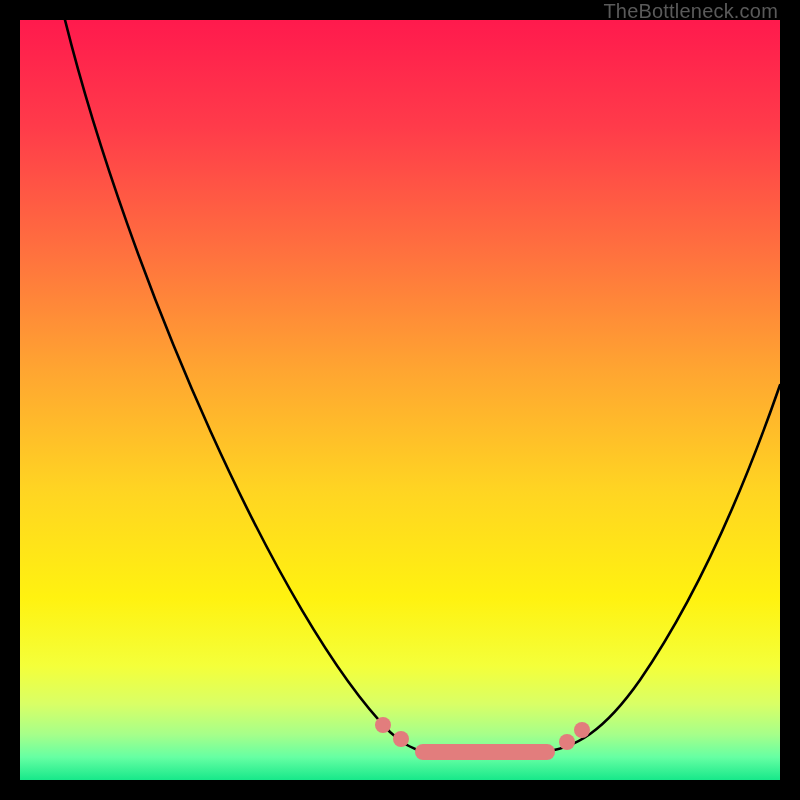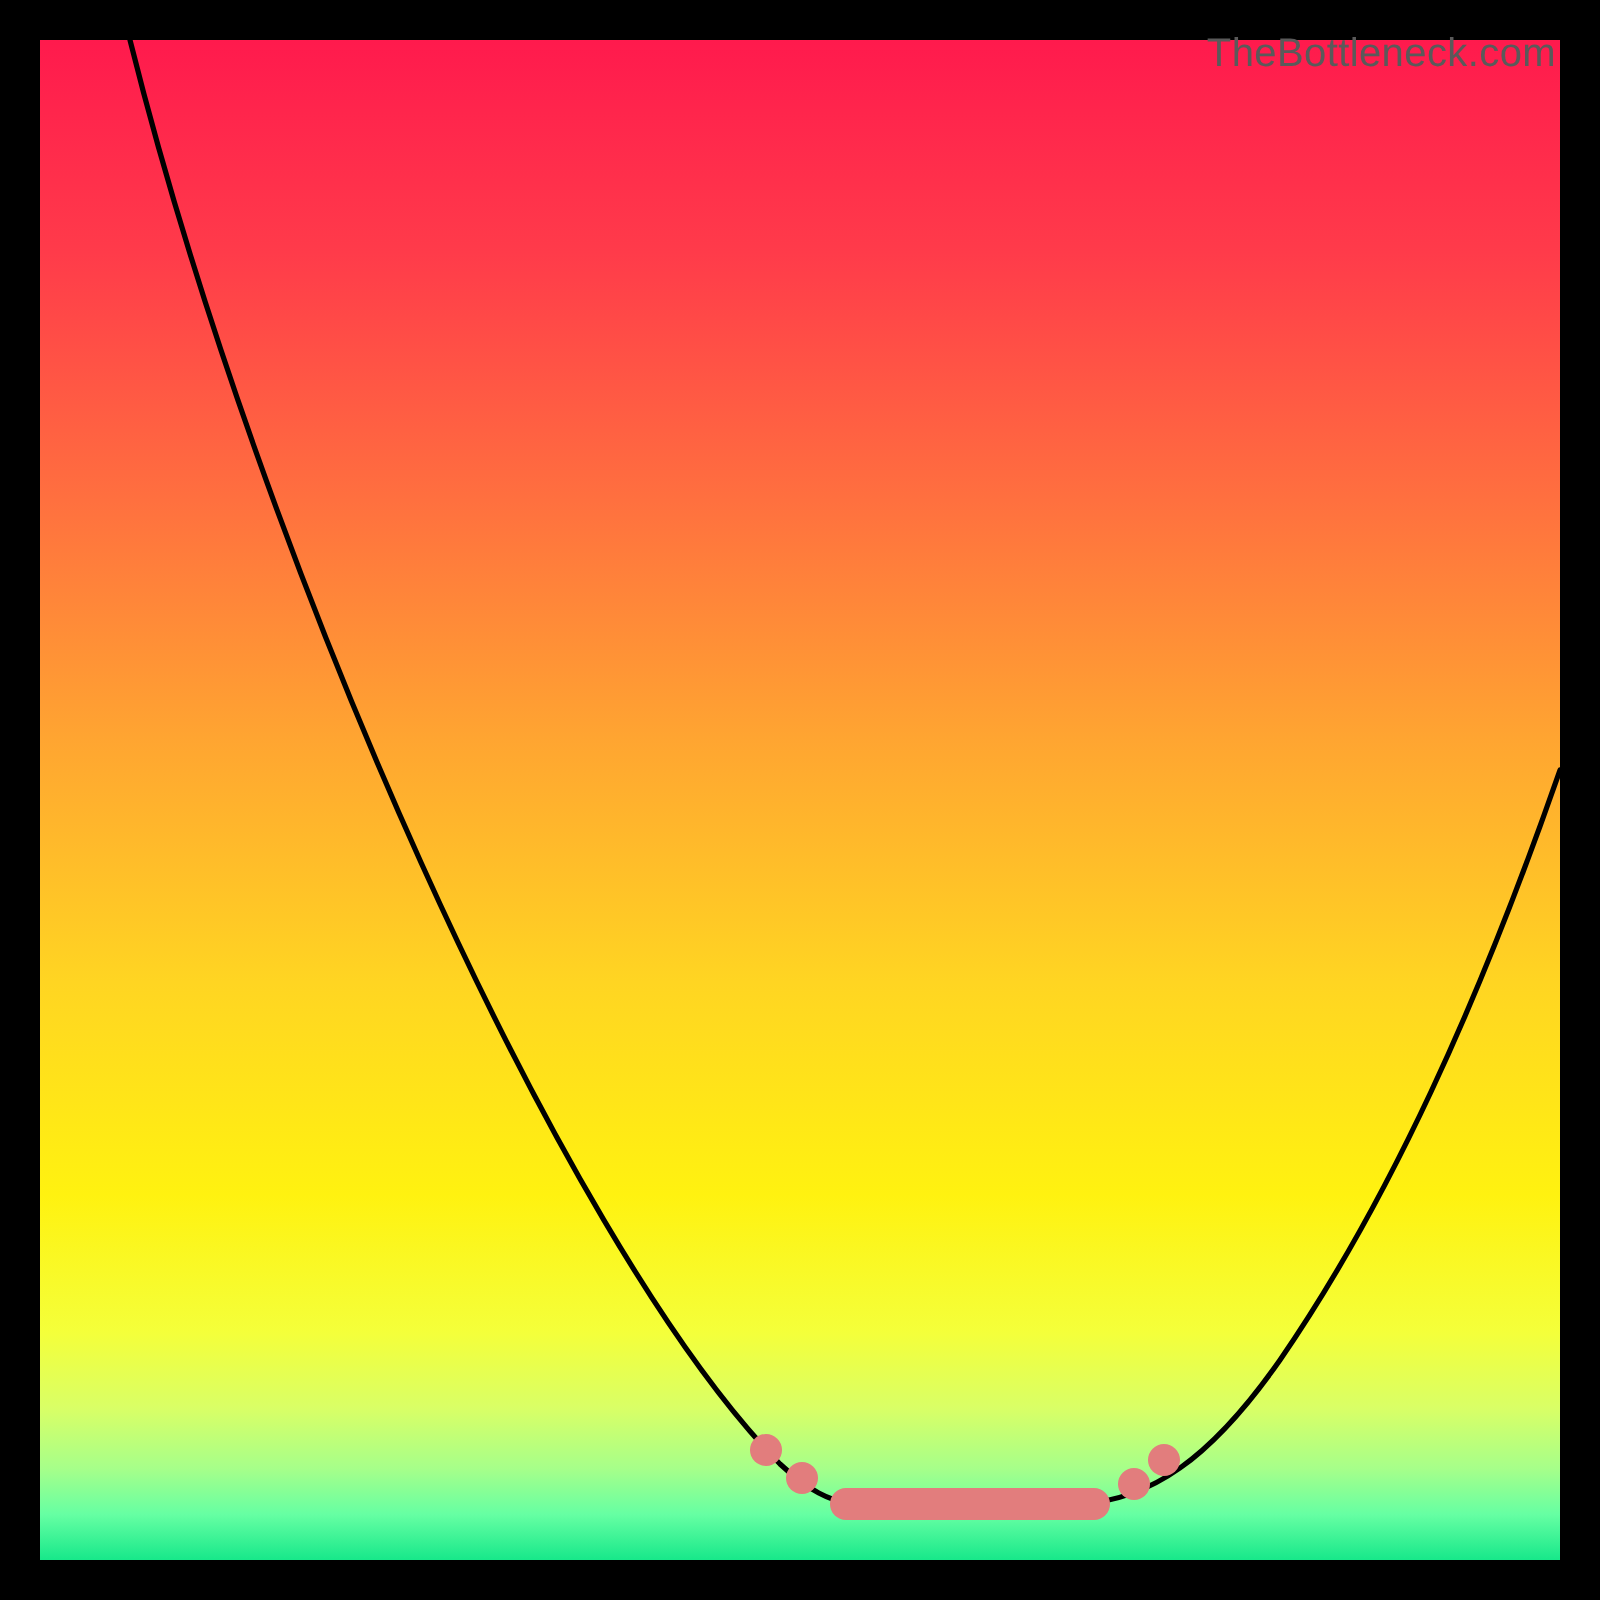--- a/index.html
+++ b/index.html
@@ -25,21 +25,21 @@
     height: 760px;
   }
   .curve-svg {
     position: absolute;
     left: 0; top: 0;
     width: 760px;
     height: 760px;
   }
   .watermark {
     position: absolute;
-    top: 16px;
+    top: 0;
     right: 22px;
     font-family: Arial, Helvetica, sans-serif;
     font-size: 20px;
     font-weight: 400;
     color: #5a5a5a;
     letter-spacing: 0.2px;
   }
 </style>
 </head>
 <body>

